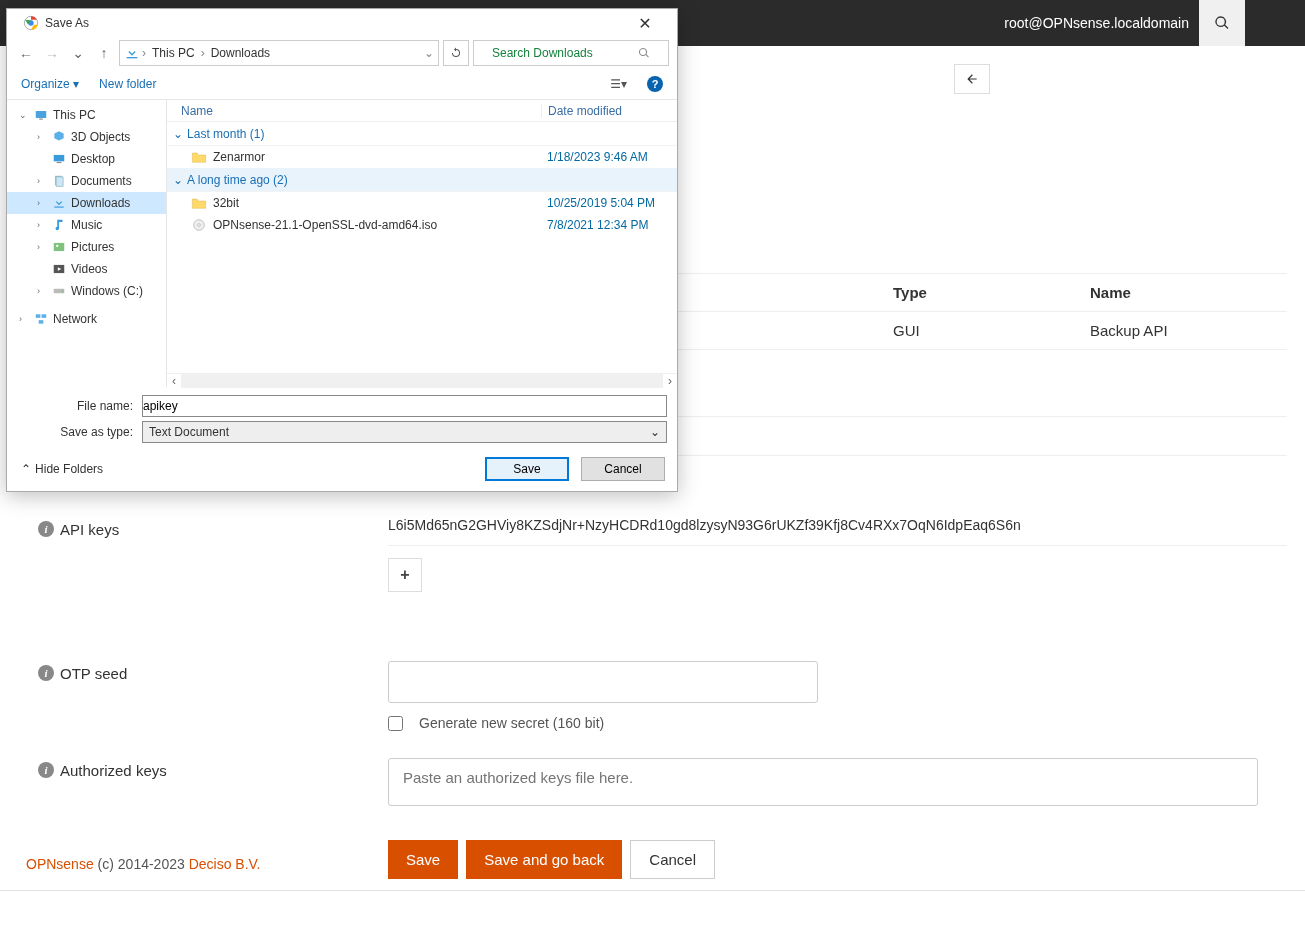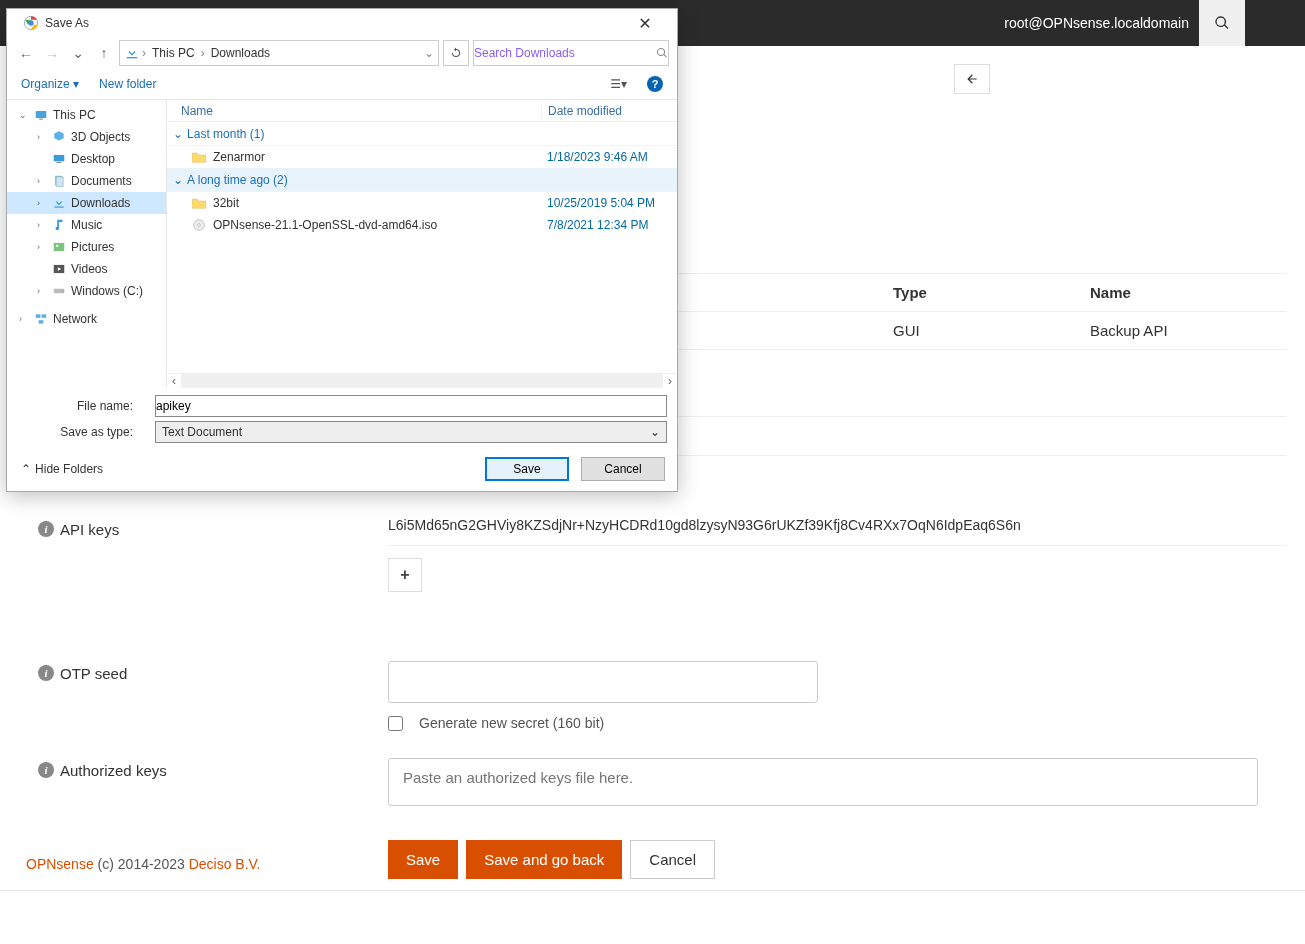--- a/index.html
+++ b/index.html
@@ -62,21 +62,21 @@
 .sa-titlebar .t { font-size: 12px; flex: 1; }
 .sa-titlebar .close { width: 32px; text-align: center; font-size: 16px; cursor: pointer; }
 
 .sa-nav { height: 32px; display: flex; align-items: center; padding: 0 8px; gap: 4px; }
 .sa-nav .arrow { width: 22px; text-align: center; color: #666; font-size: 14px; }
 .sa-nav .path { flex: 1; height: 26px; border: 1px solid #ccc; display: flex; align-items: center; padding: 0 4px; gap: 2px; font-size: 12px; }
 .sa-nav .path .dl-icon { width: 16px; height: 16px; }
 .sa-nav .crumb { padding: 0 4px; }
 .sa-nav .sep { color: #888; }
 .sa-nav .refresh { width: 26px; height: 26px; border: 1px solid #ccc; display: flex; align-items: center; justify-content: center; }
-.sa-nav .search { width: 196px; height: 26px; border: 1px solid #ccc; display: flex; align-items: center; padding: 0 0; color: #8b5cf6; justify-content: space-between; }
+.sa-nav .search { width: 196px; height: 26px; border: 1px solid #ccc; display: flex; align-items: center; padding: 0 18px; color: #15803d; justify-content: space-between; }
 
 .sa-toolbar { height: 30px; display: flex; align-items: center; padding: 0 14px; gap: 20px; }
 .sa-toolbar .lnk { color: #1a6fb5; font-size: 12px; cursor: pointer; }
 .sa-toolbar .spacer { flex: 1; }
 .sa-toolbar .view { color: #555; }
 .sa-toolbar .help { width: 16px; height: 16px; background: #0964b0; border-radius: 50%; color: #fff; font-size: 11px; font-weight: bold; display: flex; align-items: center; justify-content: center; }
 
 .sa-body { flex: 1; display: flex; border-top: 1px solid #e6e6e6; min-height: 0; }
 .sa-tree { width: 160px; border-right: 1px solid #e6e6e6; padding: 4px 0; font-size: 12px; overflow: hidden; }
 .tree-item { display: flex; align-items: center; height: 22px; padding-left: 12px; gap: 4px; cursor: pointer; white-space: nowrap; }
@@ -92,21 +92,21 @@
 .sa-list .grp { display: flex; align-items: center; height: 24px; padding-left: 6px; color: #1a6fb5; font-size: 12px; gap: 4px; border-bottom: 1px solid #f3f3f3; }
 .sa-list .file { display: flex; align-items: center; height: 22px; font-size: 12px; }
 .sa-list .file .fname { width: 374px; padding-left: 24px; display: flex; align-items: center; gap: 6px; }
 .sa-list .file .fdate { flex: 1; color: #0369a1; padding-left: 6px; }
 .sa-list .scroll { height: 14px; border-top: 1px solid #eee; margin-top: auto; display: flex; align-items: center; }
 .sa-list .scroll .lar { width: 14px; text-align: center; color: #666; }
 .sa-list .scroll .track { flex: 1; background: #f0f0f0; height: 14px; }
 .sa-list .scroll .rar { width: 14px; text-align: center; color: #666; }
 
 .sa-fields { padding: 6px 10px 4px 10px; }
-.sa-fields .frow2 { display: flex; align-items: center; height: 26px; gap: 22px; }
+.sa-fields .frow2 { display: flex; align-items: center; height: 26px; gap: 9px; }
 .sa-fields .flab { width: 116px; text-align: right; font-size: 12px; }
 .sa-fields .finput { flex: 1; height: 22px; border: 1px solid #888; padding: 0 0; font-size: 12px; }
 .sa-fields .fsel { flex: 1; height: 22px; border: 1px solid #888; background: #eee; padding: 0 6px; font-size: 12px; display: flex; align-items: center; justify-content: space-between; }
 
 .sa-buttons { display: flex; align-items: center; padding: 8px 12px 10px 14px; gap: 12px; }
 .sa-buttons .hide { font-size: 12px; cursor: pointer; display: flex; align-items: center; gap: 4px; }
 .sa-buttons .spacer { flex: 1; }
 .sa-buttons button { width: 84px; height: 24px; font-size: 12px; cursor: pointer; }
 .sa-buttons .b-save { border: 2px solid #0078d7; background: #e5f1fb; }
 .sa-buttons .b-cancel { border: 1px solid #adadad; background: #e1e1e1; }

